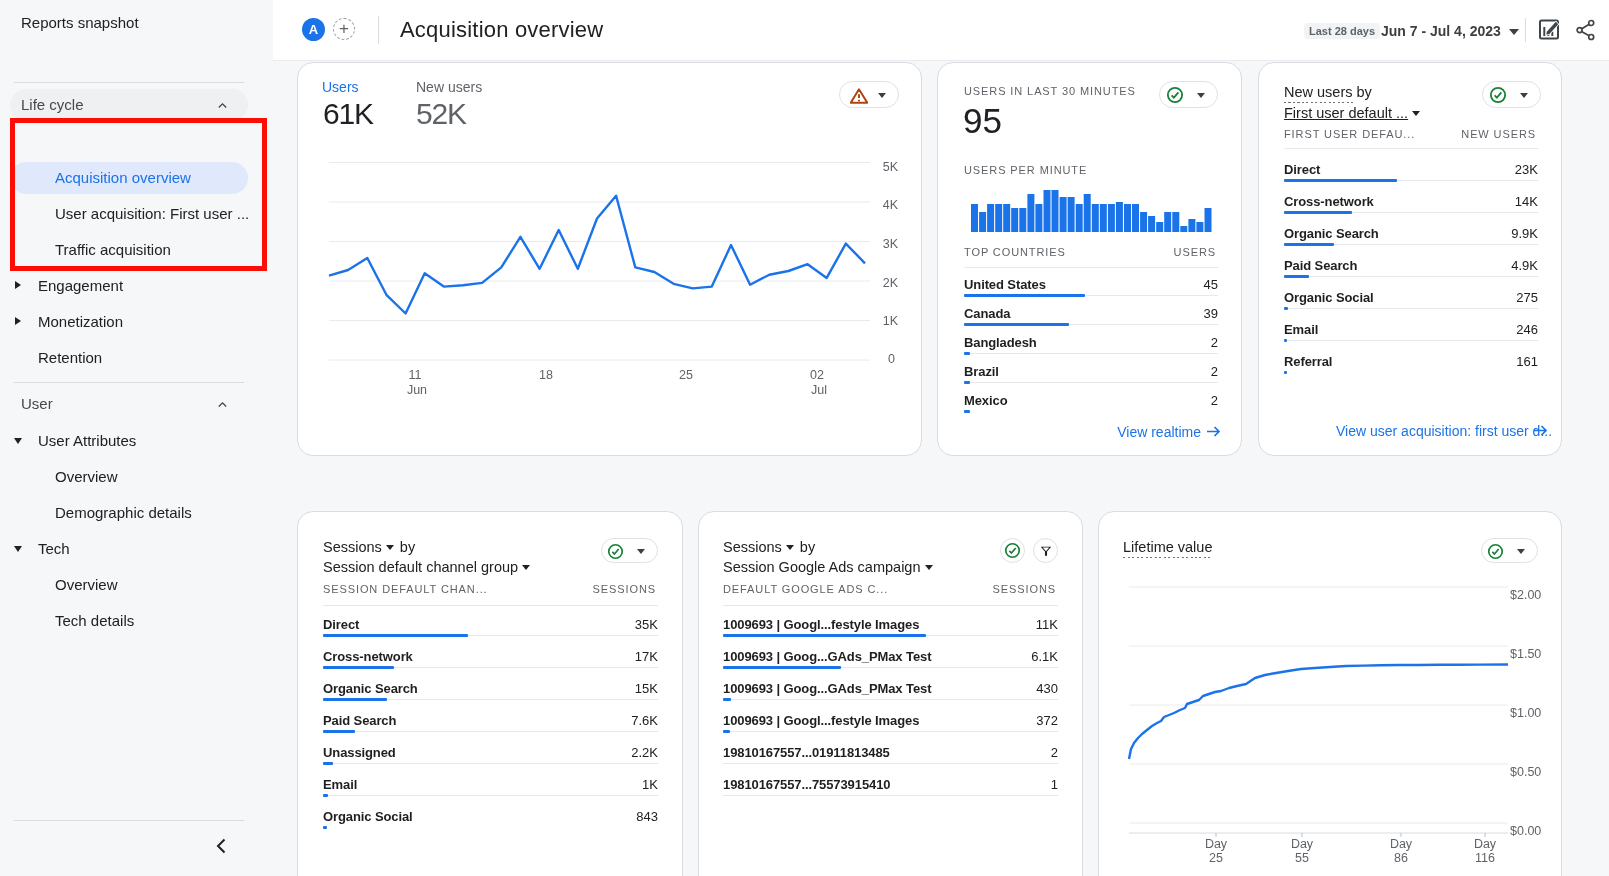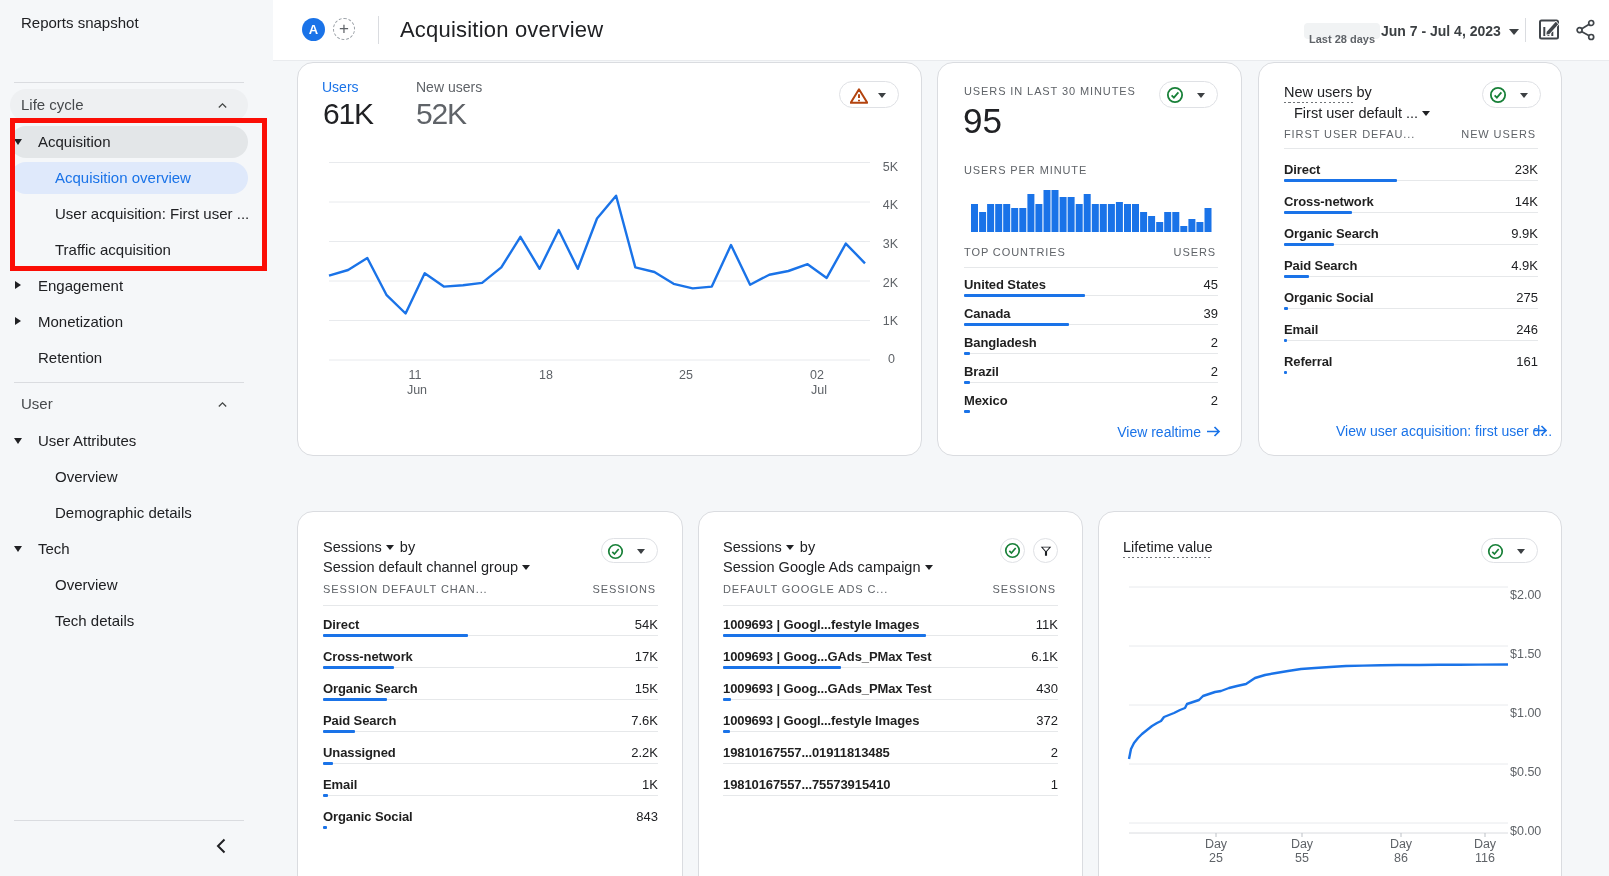--- a/index.html
+++ b/index.html
@@ -10,21 +10,21 @@
   color:#202124;
   position:relative;
 }
 .abs { position:absolute; }
 
 #topbar { position:absolute; left:273px; top:0; width:1336px; height:61px; background:#fff; border-bottom:1px solid #e9ebee; }
 #avatar { position:absolute; left:29px; top:18px; width:23px; height:23px; border-radius:50%; background:#1a73e8; color:#fff; font-size:13px; font-weight:700; text-align:center; line-height:23px; }
 #plusbtn { position:absolute; left:60px; top:18px; width:22px; height:22px; border-radius:50%; border:1px dashed #9aa0a6; color:#5f6368; font-size:17px; text-align:center; line-height:20px; font-weight:400; }
 #tdiv { position:absolute; left:105px; top:16px; width:1px; height:28px; background:#dadce0; }
 #ptitle { position:absolute; left:127px; top:17px; font-size:22px; color:#202124; letter-spacing:0.2px; }
-#datepill { position:absolute; left:1031px; top:23px; height:16px; background:#f1f3f4; border-radius:4px; font-size:11px; font-weight:700; color:#5f6368; line-height:16px; padding:8px 5px; }
+#datepill { position:absolute; left:1031px; top:23px; height:16px; background:#f1f3f4; border-radius:4px; font-size:11px; font-weight:700; color:#5f6368; line-height:16px; padding:0 5px; }
 #daterange { position:absolute; left:1108px; top:23px; font-size:14px; font-weight:700; color:#3c4043; }
 .caret { display:inline-block; width:0; height:0; border-left:5px solid transparent; border-right:5px solid transparent; border-top:6px solid #3c4043; vertical-align:middle; margin-left:8px; }
 #tdiv2 { position:absolute; left:1252px; top:18px; width:1px; height:24px; background:#dadce0; }
 
 #sidebar { position:absolute; left:0; top:0; width:279px; height:876px; background:#f5f7f9; }
 .navitem { position:absolute; left:0; width:258px; height:36px; font-size:15px; color:#202124; line-height:36px; }
 .navitem .txt1 { position:absolute; left:21px; }
 .navitem .txt2 { position:absolute; left:38px; }
 .navitem .txt3 { position:absolute; left:55px; }
 .pill { position:absolute; left:10px; width:238px; height:32px; top:2px; border-radius:16px; }
@@ -57,21 +57,20 @@
 <div id="sidebar">
   <div class="navitem" style="top:5px">
       <span class="txt1">Reports snapshot</span>
     </div>
   <div class="sdivider" style="top:82px"></div>
   <div class="navitem" style="top:87px; color:#46494c"><div class="pill" style="background:#eef0f2"></div><span class="txt1" style="position:relative">Life cycle</span>
     <svg class="chev" width="11" height="8" viewBox="0 0 11 8">
         <path d="M1 6.5 L5.5 2 L10 6.5" stroke="#444746" stroke-width="1.6" fill="none"></path>
       </svg>
   </div>
-  <div class="navitem" style="top:124px"><div class="pill" style="background:#e3e6e8"></div><span class="tri-open"></span><span class="txt2" style="position:relative">Acquisition</span></div>
   <div class="navitem" style="top:160px; color:#1a73e8; font-weight:500"><div class="pill" style="background:#dfe9fb"></div><span class="txt3" style="position:relative">Acquisition overview</span></div>
   <div class="navitem" style="top:196px">
       <span class="txt3">User acquisition: First user ...</span>
     </div>
   <div class="navitem" style="top:232px">
       <span class="txt3">Traffic acquisition</span>
     </div>
   <div class="navitem" style="top:268px">
       <span class="tri-closed"></span>
       <span class="txt2">Engagement</span>
@@ -261,21 +260,21 @@
     <div class="bar" style="top:17px; width:6px;"></div>
   </div>
   <div class="abs link" style="right:40px; top:361px;">View realtime</div>
   <svg class="abs" style="right:20px; top:362px" width="15" height="13" viewBox="0 0 15 13">
       <path d="M1 6.5 H13 M8.5 2 L13 6.5 L8.5 11" fill="none" stroke="#1a73e8" stroke-width="1.7"></path>
     </svg>
 </div>
 
 <div class="card" id="card3" style="left:1258px; top:62px; width:304px; height:394px;">
   <div class="abs ttl" style="left:25px; top:21px;"><span class="dotted">New users</span> by</div>
-  <div class="abs ttl" style="left:35px; top:42px;">First user default ...<span class="tcaret"></span></div>
+  <div class="abs ttl" style="left:25px; top:42px;text-decoration:underline;">First user default ...<span class="tcaret"></span></div>
   <div class="badge" style="left:223px; top:18px; width:59px;">
     <svg class="abs" style="left:6px; top:4px" width="18" height="18" viewBox="0 0 24 24">
         <circle cx="12" cy="12" r="9.5" fill="none" stroke="#188038" stroke-width="2.4"></circle>
         <path d="M7.5 12.5 L10.5 15.5 L16.5 8.5" fill="none" stroke="#188038" stroke-width="2.4"></path>
       </svg>
     <span class="bcaret" style="left:37px; top:11px;"></span>
   </div>
   <div class="abs tblhead" style="left:25px; top:65px;">FIRST USER DEFAU...</div>
   <div class="abs tblhead" style="right:25px; top:65px;">NEW USERS</div>
   <div class="abs" style="left:25px; top:85px; width:254px; height:1px; background:#e6e8ea;"></div>
@@ -334,21 +333,21 @@
         <circle cx="12" cy="12" r="9.5" fill="none" stroke="#188038" stroke-width="2.4"></circle>
         <path d="M7.5 12.5 L10.5 15.5 L16.5 8.5" fill="none" stroke="#188038" stroke-width="2.4"></path>
       </svg>
     <span class="bcaret" style="left:35px; top:10px;"></span>
   </div>
   <div class="abs tblhead" style="left:25px; top:71px;">SESSION DEFAULT CHAN...</div>
   <div class="abs tblhead" style="right:26px; top:71px;">SESSIONS</div>
   <div class="abs" style="left:25px; top:93px; width:335px; height:1px; background:#e6e8ea;"></div>
   <div class="trow" style="left:25px; top:105px; width:335px; height:32px;">
     <span class="lbl">Direct</span>
-      <span class="val">54K</span>
+      <span class="val">35K</span>
     <div class="line" style="top:18px; width:335px;"></div>
       <div class="bar" style="top:17px; width:145px;"></div>
   </div>
   <div class="trow" style="left:25px; top:137px; width:335px; height:32px;">
     <span class="lbl">Cross-network</span>
       <span class="val">17K</span>
     <div class="line" style="top:18px; width:335px;"></div>
       <div class="bar" style="top:17px; width:71px;"></div>
   </div>
   <div class="trow" style="left:25px; top:169px; width:335px; height:32px;">

